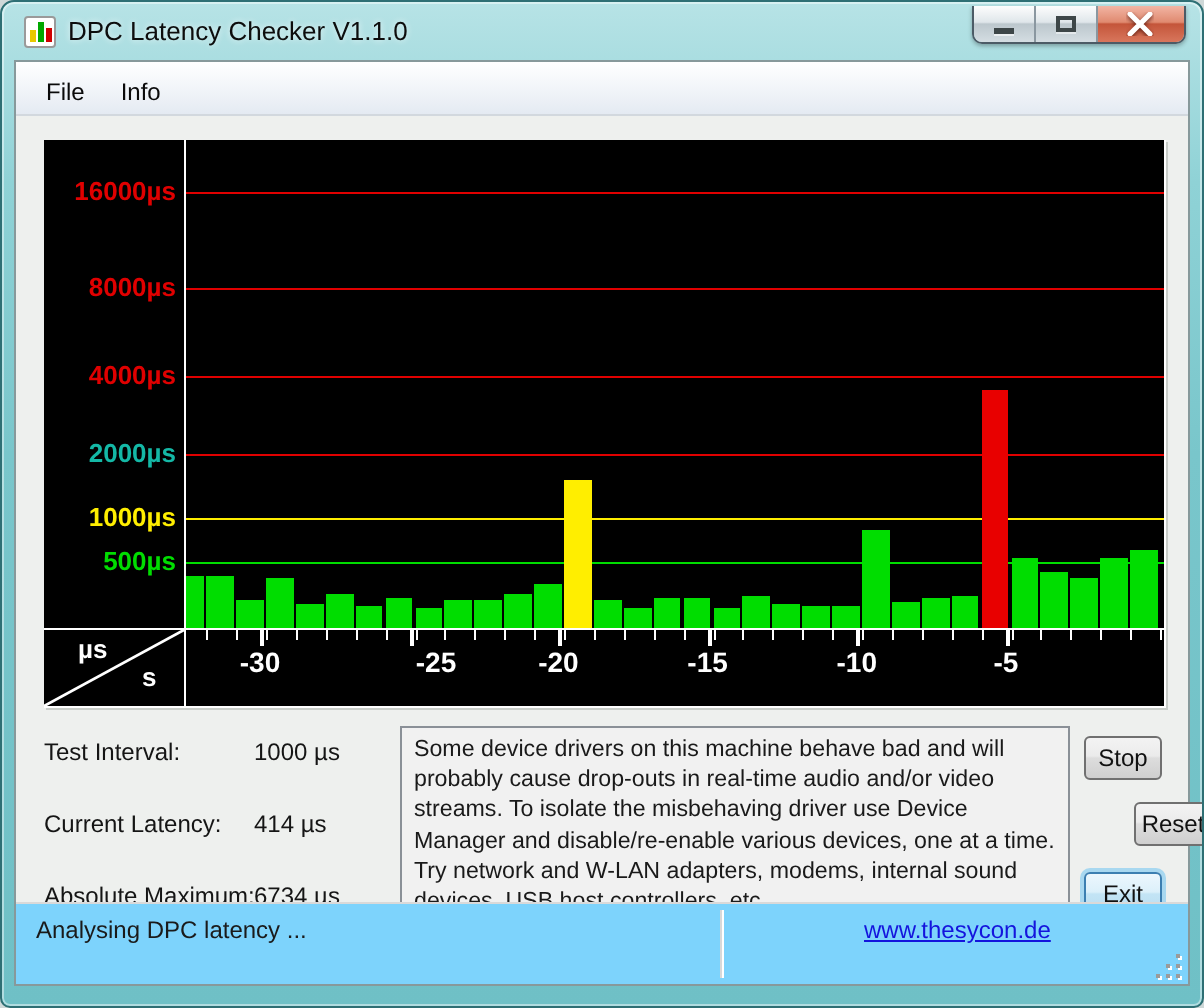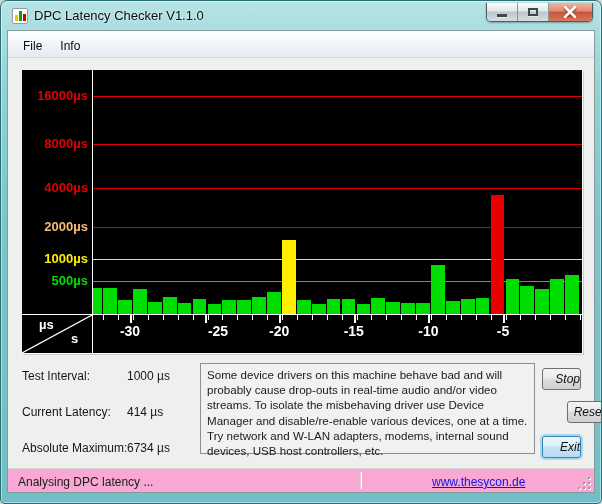--- a/index.html
+++ b/index.html
@@ -39,24 +39,24 @@
   .tick.major{height:8px;width:2px;}
   .ticklabel{position:absolute;top:253px;width:44px;margin-left:-22px;text-align:center;color:#fff;font-weight:bold;font-size:14px;}
   .unit{position:absolute;color:#fff;font-weight:bold;font-size:13px;}
   .unit-us{left:17px;top:247px;}
   .unit-s{left:49px;top:261px;}
   .diag{position:absolute;left:0;top:244px;width:70px;height:40px;}
   
   .stat-label{position:absolute;left:14px;font-size:12px;color:#151515;}
   .stat-value{position:absolute;left:119px;font-size:12px;color:#151515;}
   .infobox{position:absolute;left:192px;top:332px;width:335px;height:91px;background:#f1f1f1;border:1px solid #8a9097;padding:3px 6px;font-size:11.6px;line-height:15.2px;color:#1a1a1a;}
-  .btn{position:absolute;left:534px;width:39px;height:22px;background:linear-gradient(180deg,#f3f3f3 0%,#ebebeb 45%,#dddddd 50%,#cfcfcf 100%);border:1px solid #707070;border-radius:3px;font-size:12px;color:#111;text-align:right;line-height:20px;cursor:default;font-style:italic;}
+  .btn{position:absolute;left:534px;width:39px;height:22px;background:linear-gradient(180deg,#f3f3f3 0%,#ebebeb 45%,#dddddd 50%,#cfcfcf 100%);border:1px solid #707070;border-radius:3px;font-size:12px;color:#111;text-align:center;line-height:20px;cursor:default;}
   .btn.default{border:1px solid #3c7fb1;box-shadow:0 0 0 2px #a8d8f0;background:linear-gradient(180deg,#ecf7fd 0%,#dcf0fa 45%,#c3e4f5 50%,#b8ddf0 100%);}
   
-  .statusbar{position:absolute;left:0;right:0;bottom:0;height:24px;background:#f9a8d4;border-top:1px solid #d9d9d9;}
+  .statusbar{position:absolute;left:0;right:0;bottom:0;height:41px;background:#7dd3fc;border-top:1px solid #d9d9d9;}
   .status-text{position:absolute;left:10px;top:6px;font-size:12px;color:#1a1a1a;}
   .status-sep{position:absolute;left:352px;top:3px;bottom:3px;width:1px;background:#d8d8d8;box-shadow:1px 0 0 #fff;}
   .status-link{position:absolute;left:424px;top:6px;font-size:12px;color:#1414dd;text-decoration:underline;cursor:pointer;}
   .grip{position:absolute;right:3px;bottom:2px;width:15px;height:15px;}
   .grip i{position:absolute;width:2px;height:2px;background:#9a9a9a;box-shadow:1px 1px 0 #fff;}
 </style>
 </head>
 <body>
 
 <div class="window">
@@ -97,21 +97,21 @@
       </svg>
       <div class="unit unit-us">µs</div>
       <div class="unit unit-s">s</div>
     <div class="gridline" style="top: 26px; background: rgb(224, 0, 0);"></div>
         <div class="gridlabel" style="top: 19px; color: rgb(224, 0, 0);">16000µs</div>
         <div class="gridline" style="top: 74px; background: rgb(224, 0, 0);"></div>
         <div class="gridlabel" style="top: 67px; color: rgb(224, 0, 0);">8000µs</div>
         <div class="gridline" style="top: 118px; background: rgb(224, 0, 0);"></div>
         <div class="gridlabel" style="top: 111px; color: rgb(224, 0, 0);">4000µs</div>
         <div class="gridline" style="top: 157px; background: rgb(224, 0, 0);"></div>
-        <div class="gridlabel" style="top: 150px; color: #fdba74;">2000µs</div>
+        <div class="gridlabel" style="top: 150px; color: #14b8a6;">2000µs</div>
         <div class="gridline" style="top: 189px; background: rgb(255, 238, 0);"></div>
         <div class="gridlabel" style="top: 182px; color: rgb(255, 238, 0);">1000µs</div>
         <div class="gridline" style="top: 211px; background: rgb(0, 221, 0);"></div>
         <div class="gridlabel" style="top: 204px; color: rgb(0, 221, 0);">500µs</div>
         <div class="bar" title="400 µs @ -32.8 s" style="left: 71px; width: 9.1px; top: 218px; height: 26px; background: rgb(0, 221, 0);"></div>
         <div class="bar" title="400 µs @ -31.8 s" style="left: 81.2px; width: 13.8px; top: 218px; height: 26px; background: rgb(0, 221, 0);"></div>
         <div class="bar" title="210 µs @ -30.8 s" style="left: 96.1px; width: 13.8px; top: 230px; height: 14px; background: rgb(0, 221, 0);"></div>
         <div class="bar" title="380 µs @ -29.8 s" style="left: 111px; width: 13.8px; top: 219px; height: 25px; background: rgb(0, 221, 0);"></div>
         <div class="bar" title="180 µs @ -28.8 s" style="left: 125.9px; width: 13.8px; top: 232px; height: 12px; background: rgb(0, 221, 0);"></div>
         <div class="bar" title="260 µs @ -27.8 s" style="left: 140.8px; width: 13.8px; top: 227px; height: 17px; background: rgb(0, 221, 0);"></div>

